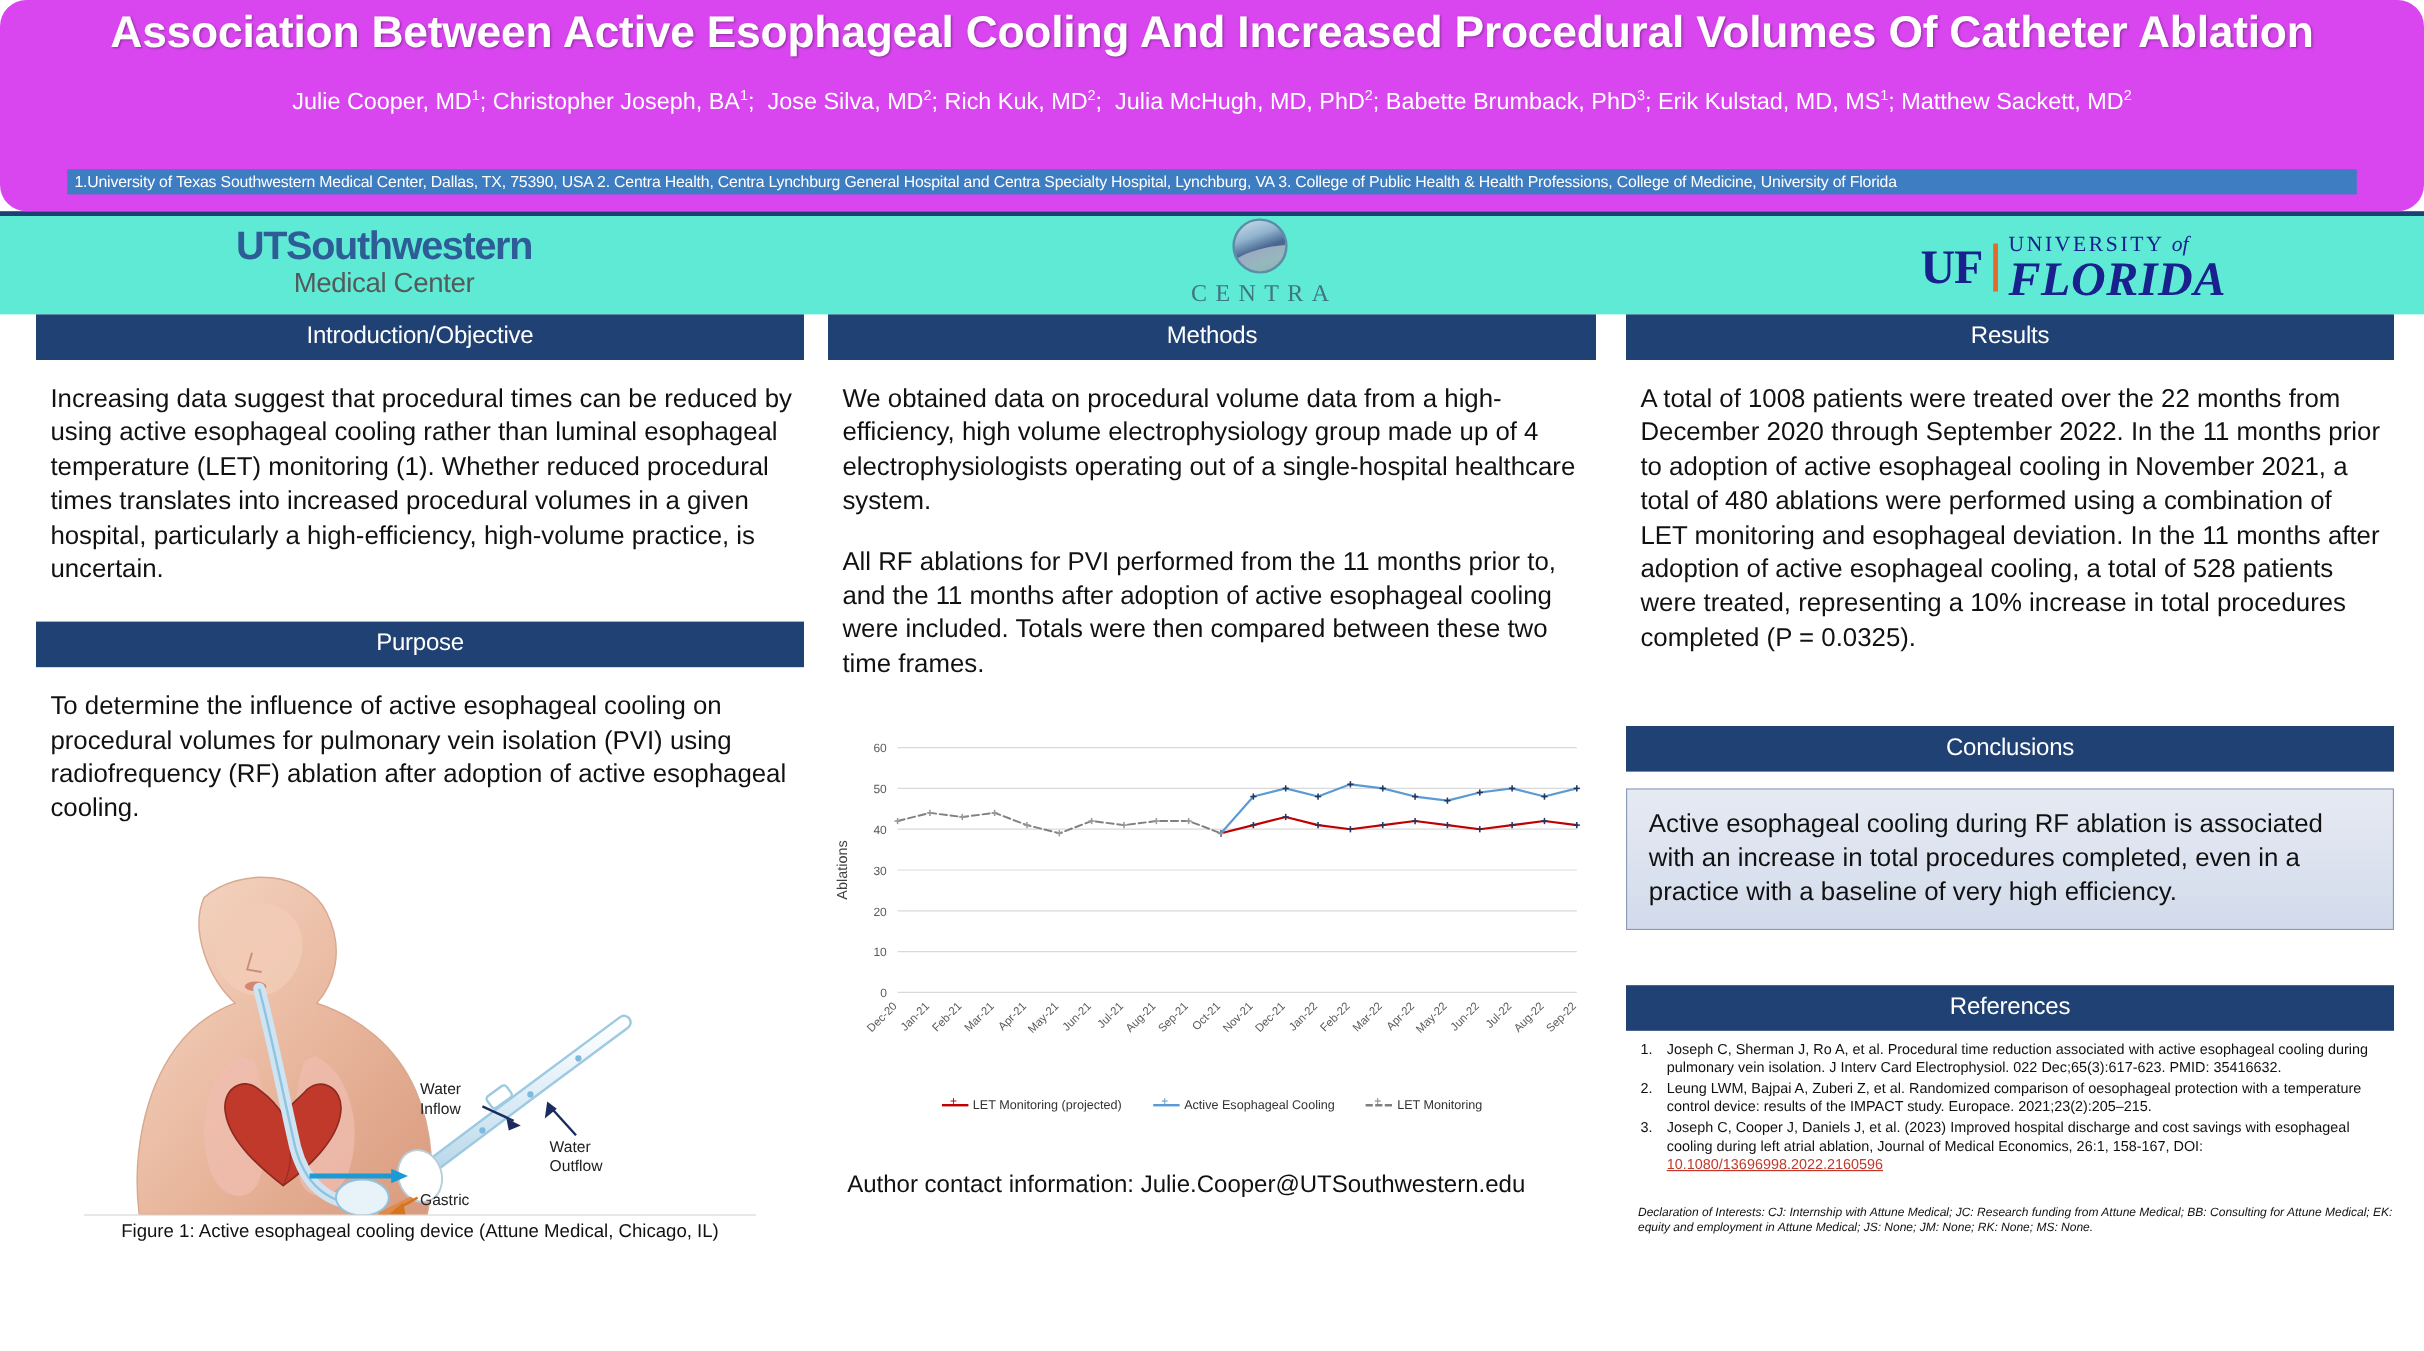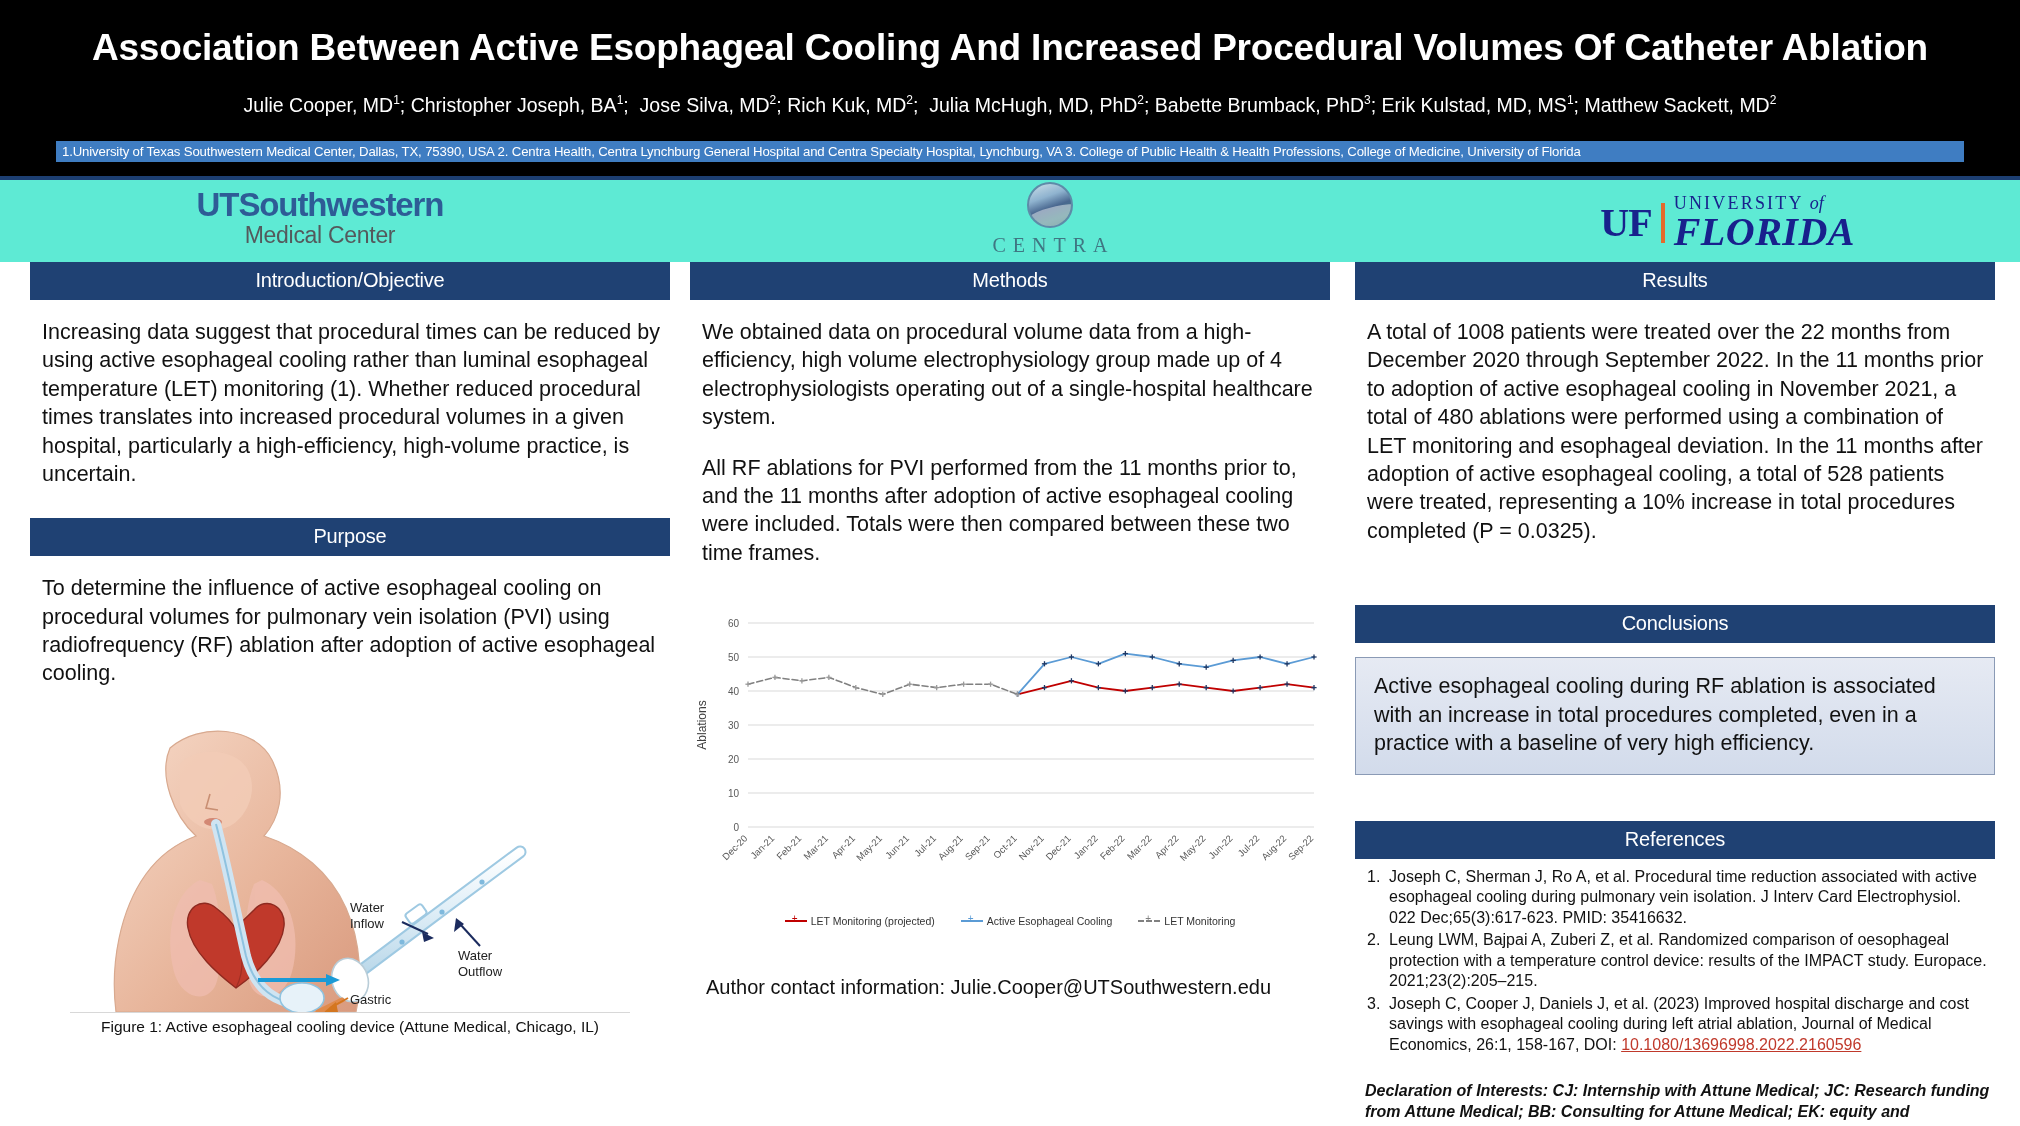--- a/index.html
+++ b/index.html
@@ -10,23 +10,24 @@
     background: #ffffff;
     font-family: "Liberation Sans", sans-serif;
     overflow: hidden;
   }
 
   
   .poster-header {
     position: relative;
     width: 2020px;
     height: 176px;
-    background: #000000;
-    padding-top: 28px;
+    background: #d946ef;
+    padding-top: 7px;
     text-align: center;
+    border-radius: 22px;
   }
   .poster-title {
     color: #ffffff;
     font-size: 37px;
     font-weight: bold;
     letter-spacing: -0.2px;
     line-height: 1.1;
     text-shadow: 1px 1px 2px rgba(0,0,0,0.35);
     padding: 0 24px;
   }
@@ -184,47 +185,46 @@
 
   .contact-line {
     margin-top: 18px;
     font-size: 20px;
     color: #111111;
     padding-left: 16px;
   }
 
   
   .ref-list {
-    font-size: 16px;
+    font-size: 12px;
     line-height: 1.28;
     color: #111111;
     padding: 8px 8px 0 10px;
     list-style: none;
     counter-reset: refc;
   }
   .ref-list li {
     counter-increment: refc;
     position: relative;
     padding-left: 24px;
     margin-bottom: 2px;
   }
   .ref-list li::before {
     content: counter(refc) ".";
     position: absolute; left: 2px; top: 0;
   }
   .doi-link { color: #c0392b; text-decoration: underline; }
 
   .declaration {
     margin-top: 26px;
-    font-size: 16px;
+    font-size: 10px;
     font-style: italic;
     line-height: 1.3;
     color: #111111;
     padding-left: 10px;
-    font-weight: bold;
   }
 
   .spacer-16 { height: 16px; }
   .spacer-30 { height: 30px; }
 </style>
 </head>
 <body>
 
 <div class="poster-header">
   <div class="poster-title">Association Between Active Esophageal Cooling And Increased Procedural Volumes Of Catheter Ablation</div>

